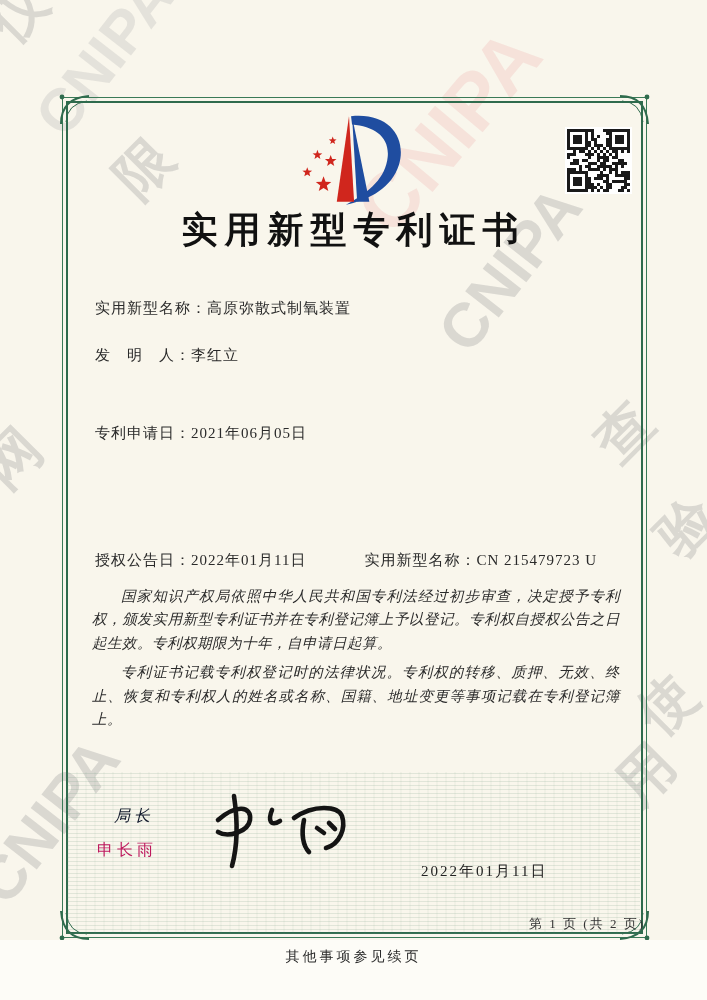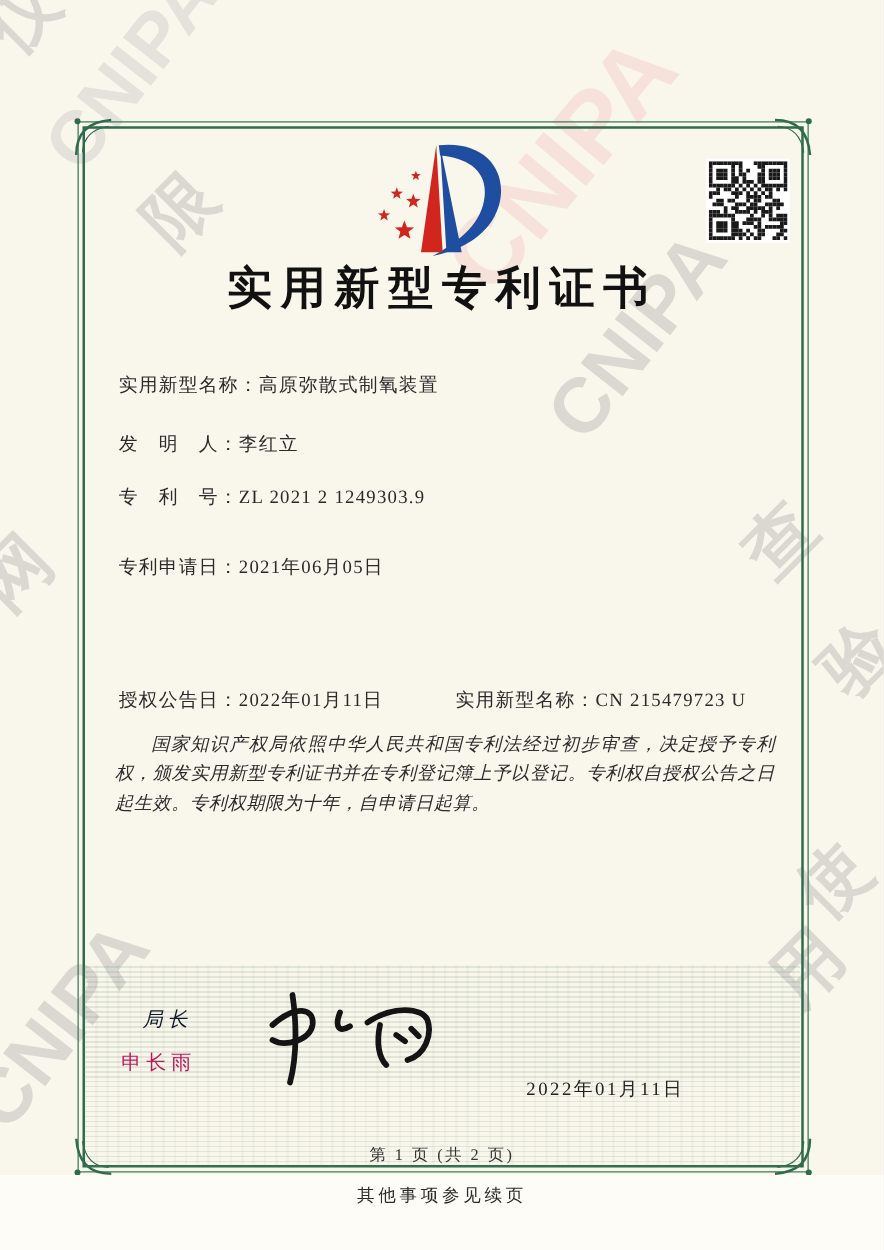--- a/index.html
+++ b/index.html
@@ -37,21 +37,21 @@
   .f-label{color:#2a2a2a;}
   .f-value{color:#2a2a2a;}
   .grant-gap{display:inline-block;width:58px;}
   .body-text{position:absolute;left:92px;top:585px;width:528px;font-size:14.5px;
              line-height:1.62;color:#2b2b2b;text-align:justify;}
   .body-text p{margin:0 0 6px 0;text-indent:2em;letter-spacing:0.5px;font-style:italic;}
   .sig-role{position:absolute;left:114px;top:806px;font-size:16px;letter-spacing:4px;color:#0f172a;font-style:italic;}
   .sig-name{position:absolute;left:97px;top:840px;font-size:16px;letter-spacing:4px;color:#be185d;}
   .sig-script{position:absolute;left:198px;top:788px;width:160px;height:84px;}
   .sig-date{position:absolute;left:421px;top:862px;font-size:15px;letter-spacing:2px;color:#222;}
-  .page-info{position:absolute;left:62px;top:915px;width:583px;text-align:center;
+  .page-info{position:absolute;left:62px;top:915px;width:583px;text-align:right;
              font-size:13px;letter-spacing:2px;color:#333;}
   .footer-note{position:absolute;left:0;top:948px;width:707px;text-align:center;
                font-size:14px;letter-spacing:3px;color:#2a2a2a;}
 </style>
 </head>
 <body>
 
 <div class="page">
 
   <div id="wm-layer">
@@ -371,32 +371,30 @@
   </div>
 
   <div class="title">实用新型专利证书</div>
 
   <div class="field-row" style="top:299px">
     <span class="f-label">实用新型名称：</span><span class="f-value">高原弥散式制氧装置</span>
   </div>
   <div class="field-row" style="top:346px">
     <span class="f-label">发　明　人：</span><span class="f-value">李红立</span>
   </div>
-  <div class="field-row" style="top:388px">
-    <span class="f-label">专　利　号：</span><span class="f-value">ZL 2021 2 1249303.9</span>
-  </div>
-  <div class="field-row" style="top:444px">
+  <div class="field-row" style="top:424px">
     <span class="f-label">专利申请日：</span><span class="f-value">2021年06月05日</span>
   </div>
   <div class="field-row" style="top:551px">
     <span class="f-label">授权公告日：</span><span class="f-value">2022年01月11日</span><span class="grant-gap"></span><span class="f-label">实用新型名称：</span><span class="f-value">CN 215479723 U</span>
   </div>
 
   <div class="body-text">
     <p>国家知识产权局依照中华人民共和国专利法经过初步审查，决定授予专利权，颁发实用新型专利证书并在专利登记簿上予以登记。专利权自授权公告之日起生效。专利权期限为十年，自申请日起算。</p>
+    <p>专利证书记载专利权登记时的法律状况。专利权的转移、质押、无效、终止、恢复和专利权人的姓名或名称、国籍、地址变更等事项记载在专利登记簿上。</p>
   </div>
 
   <div class="sig-role">局长</div>
   <div class="sig-name">申长雨</div>
 
   <div class="sig-script">
     <svg viewBox="0 0 160 80" width="160" height="84">
       <g fill="none" stroke="#141414" stroke-width="4.6" stroke-linecap="round" stroke-linejoin="round">
         <path d="M20,30 C38,14 54,16 52,30 C50,42 30,48 20,42"></path>
         <path d="M36,6 C39,26 40,54 34,76"></path>

